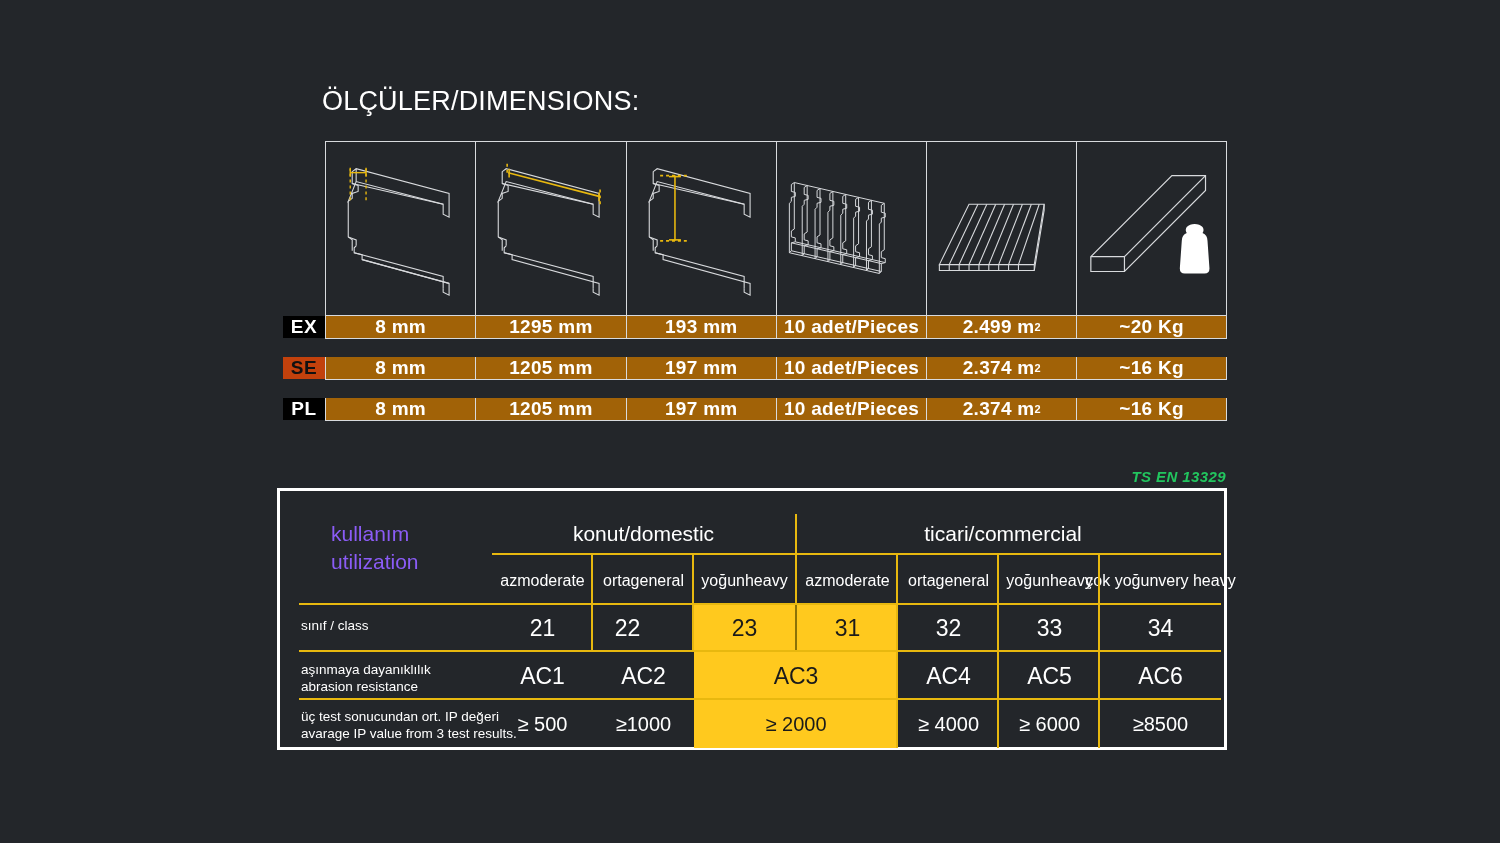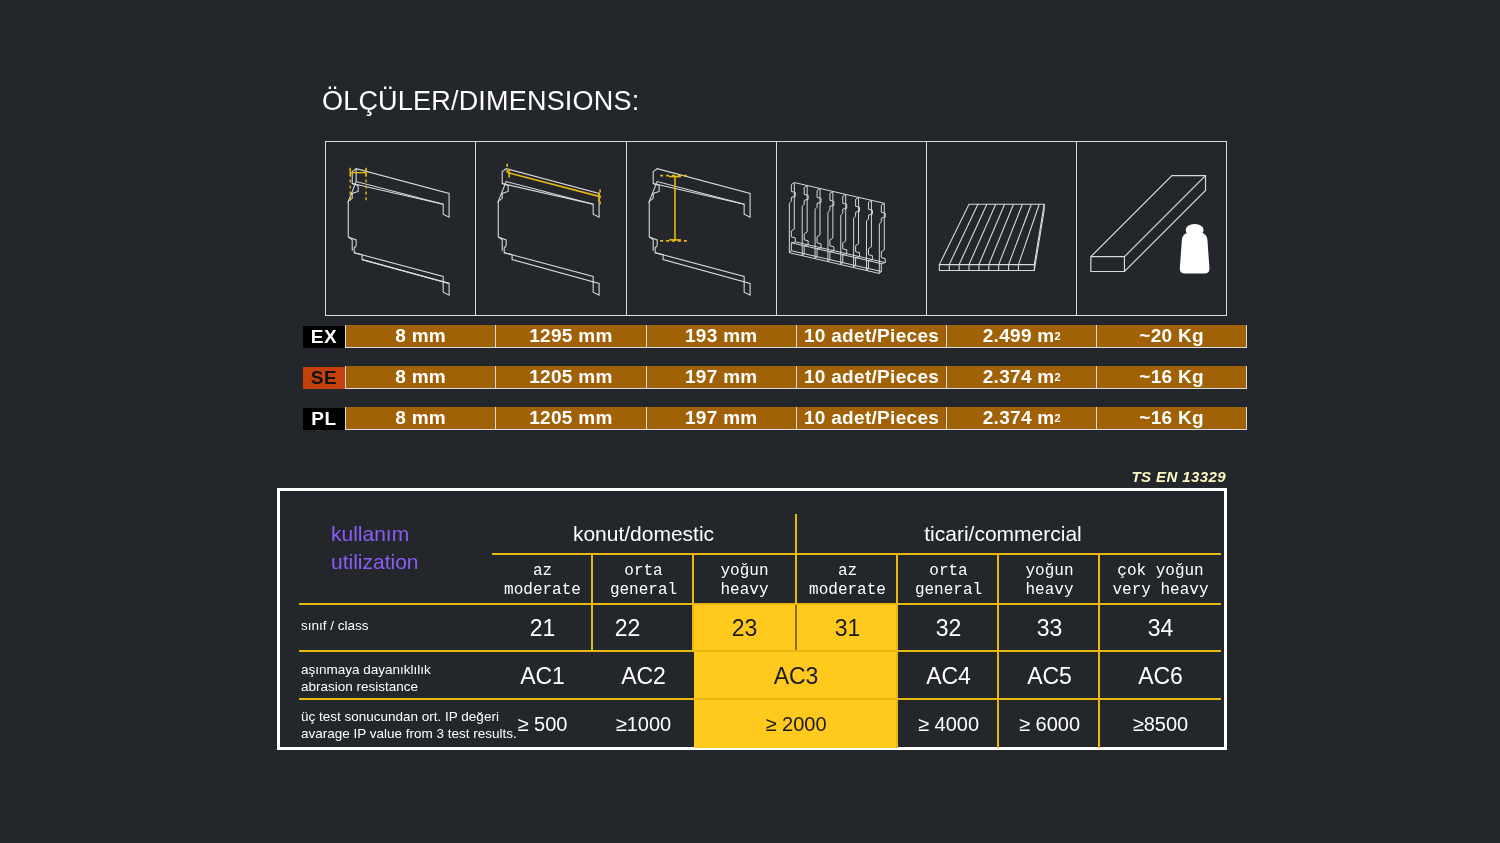--- a/index.html
+++ b/index.html
@@ -25,42 +25,42 @@
   #illus-row { margin-left: 42px; width: 902px; height: 175px; display: flex; }
   .illus-cell {
     flex: 0 0 150.3px; height: 175px;
     border: 1px solid #d8dadd; border-right: none;
     background: #23262a; position: relative; overflow: hidden;
   }
   .illus-cell:last-child { border-right: 1px solid #d8dadd; }
   .illus-cell svg { position: absolute; inset: 0; width: 100%; height: 100%; }
 
   
-  .data-row { display: flex; height: 41px; align-items: center; margin-left: 20px; }
+  .data-row { display: flex; height: 41px; align-items: flex-start; }
   .row-label {
     flex: 0 0 42px; display: flex; align-items: center; justify-content: center;
     font-size: 19px; font-weight: bold; letter-spacing: 0.5px;
   }
   .row-label.dark { background: #000000; color: #ffffff; }
   .row-label.hl   { background: #c2410c; color: #111111; }
   .data-cell {
     flex: 0 0 150.3px;
     border: 1px solid #d8dadd; border-right: none; border-top: none;
     display: flex; align-items: center; justify-content: center;
     color: #ffffff; font-size: 19px; font-weight: bold; letter-spacing: 0.3px;
     background: #a16207; white-space: nowrap;
   }
   .data-cell:last-child { border-right: 1px solid #d8dadd; }
   .data-row.first .data-cell { border-top: none; }
   .data-cell sup { font-size: 11px; vertical-align: super; }
 
   
   #ts-en {
     position: absolute; right: 274px; top: 468px;
-    color: #fef9c3; font-size: 15px; font-style: italic; font-weight: bold;
+    color: #22c55e; font-size: 15px; font-style: italic; font-weight: bold;
     letter-spacing: 0.4px; white-space: nowrap;
   }
 
   
   #class-table {
     position: absolute; left: 277px; top: 488px; width: 950px; height: 262px;
     border: 3px solid #ffffff; background: #23262a; padding: 5px;
   }
   #class-inner { position: relative; width: 100%; height: 100%; }
 
@@ -76,24 +76,23 @@
   #grp-domestic   { left: 207px; width: 303px; }
   #grp-commercial { left: 512px; width: 412px; }
 
   .grp-divider {
     position: absolute; left: 510px; top: 18px; width: 2px; height: 89px;
     background: #E8B80F;
   }
 
   .sub-head {
     position: absolute; top: 63px; height: 44px;
-    display: flex; flex-direction: column; align-items: center; justify-content: center;
+    display: flex; flex-direction: row; align-items: center; justify-content: center;
     color: #ffffff; font-size: 16px; line-height: 1.2; white-space: nowrap;
     text-align: right;
-    font-family: Liberation Mono, monospace;
   }
 
   .vline {
     position: absolute; width: 2px; background: #E8B80F;
   }
   .hline {
     position: absolute; left: 14px; width: 922px; height: 2px; background: #E8B80F;
   }
 
   .rowlabel {

